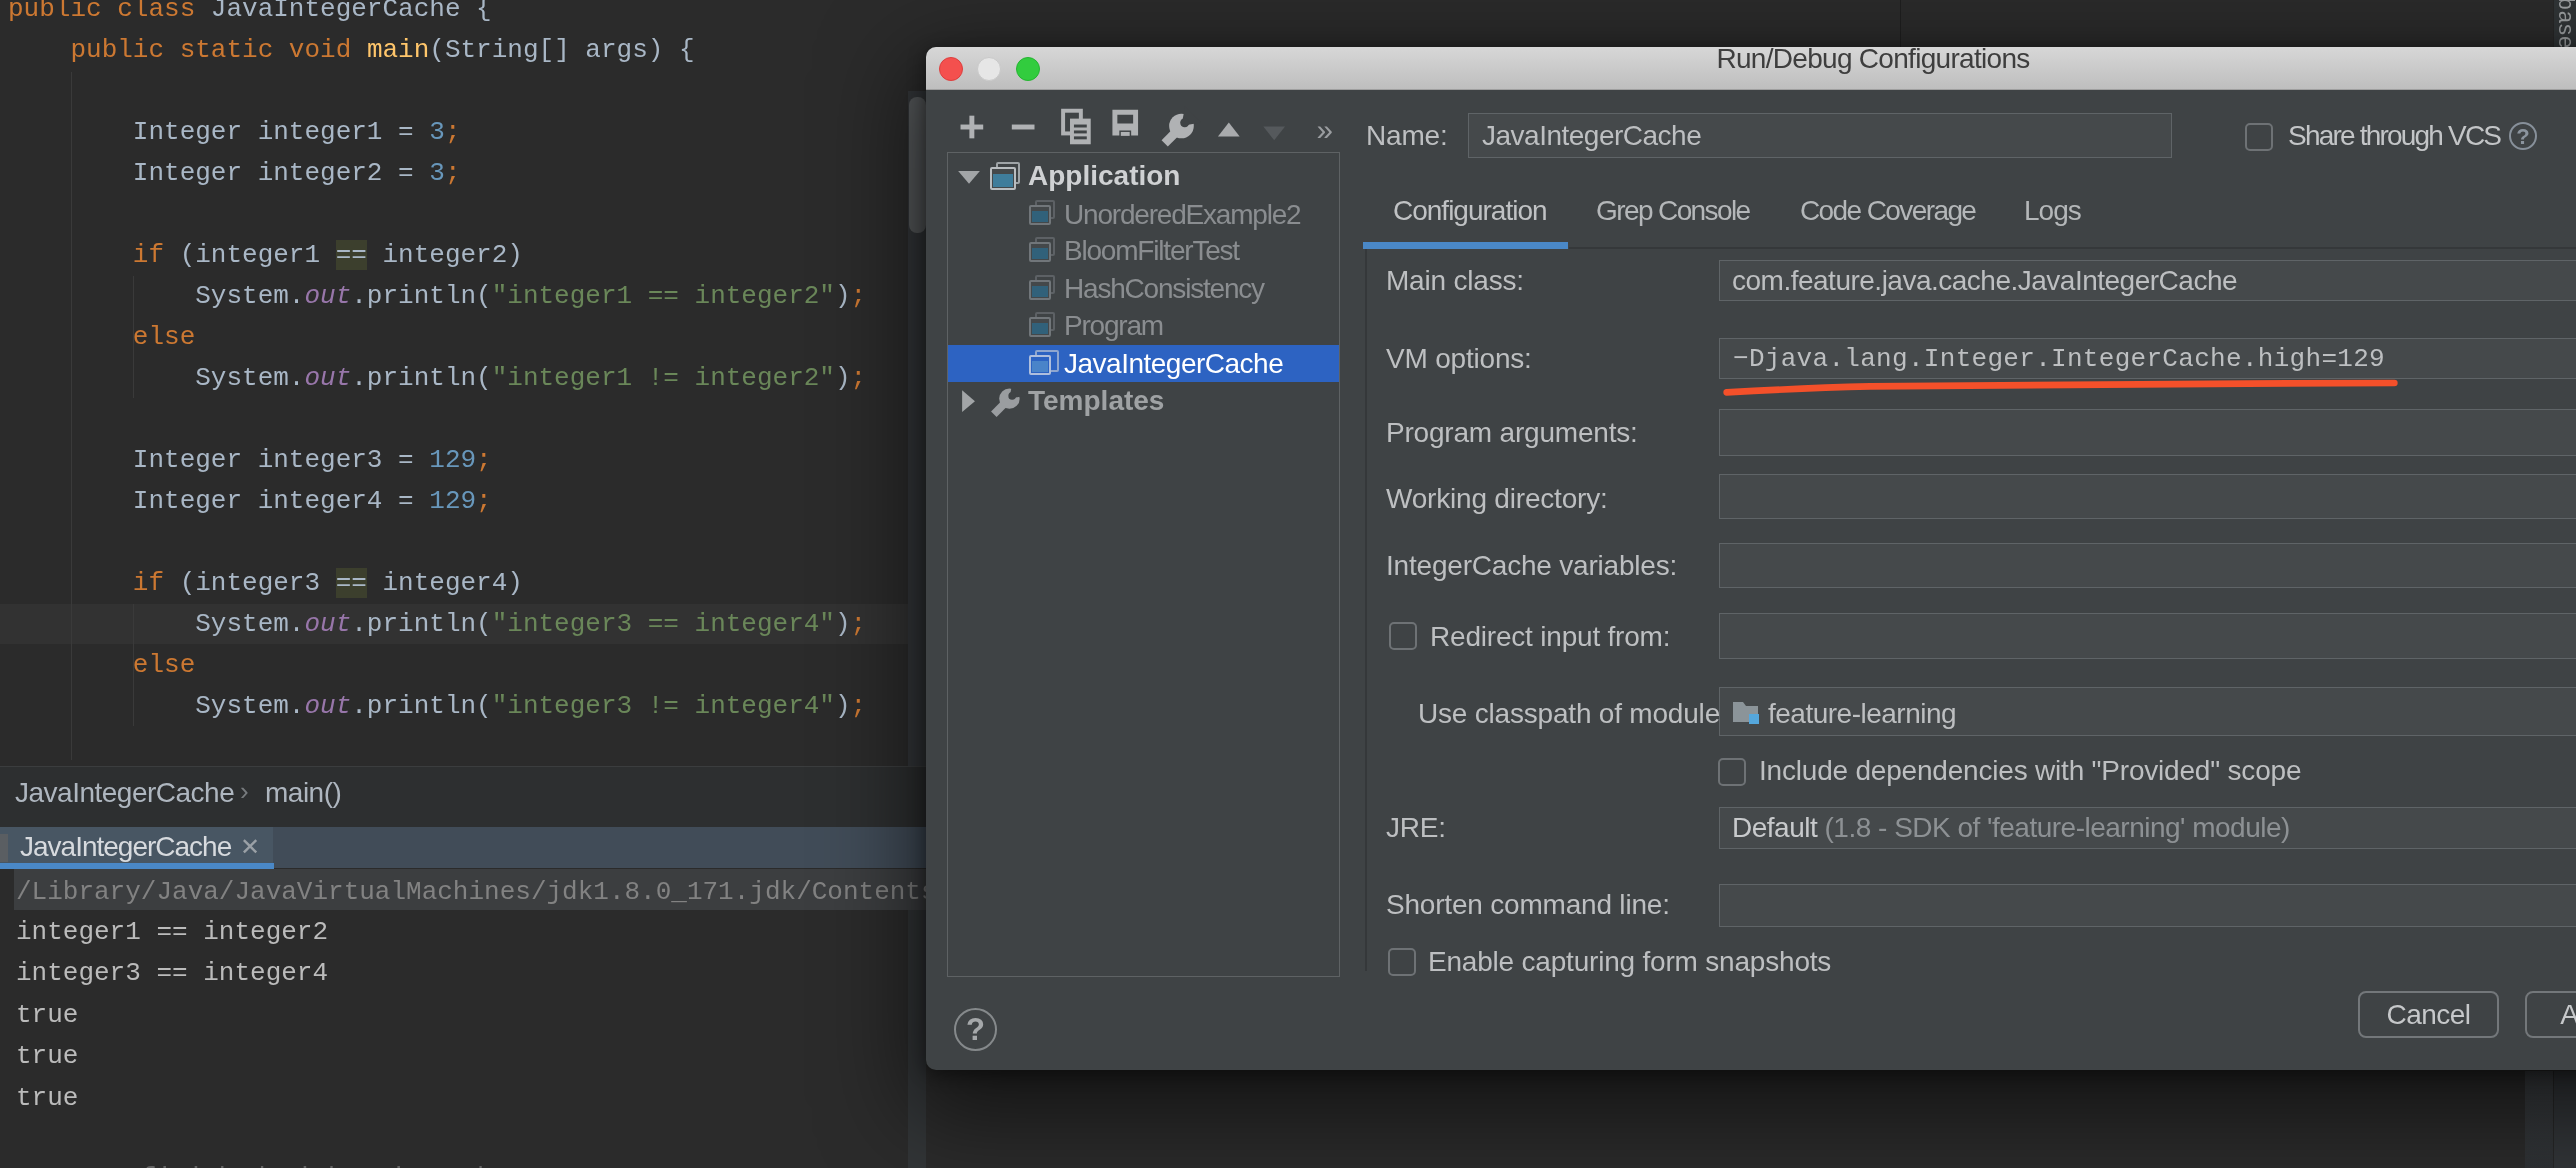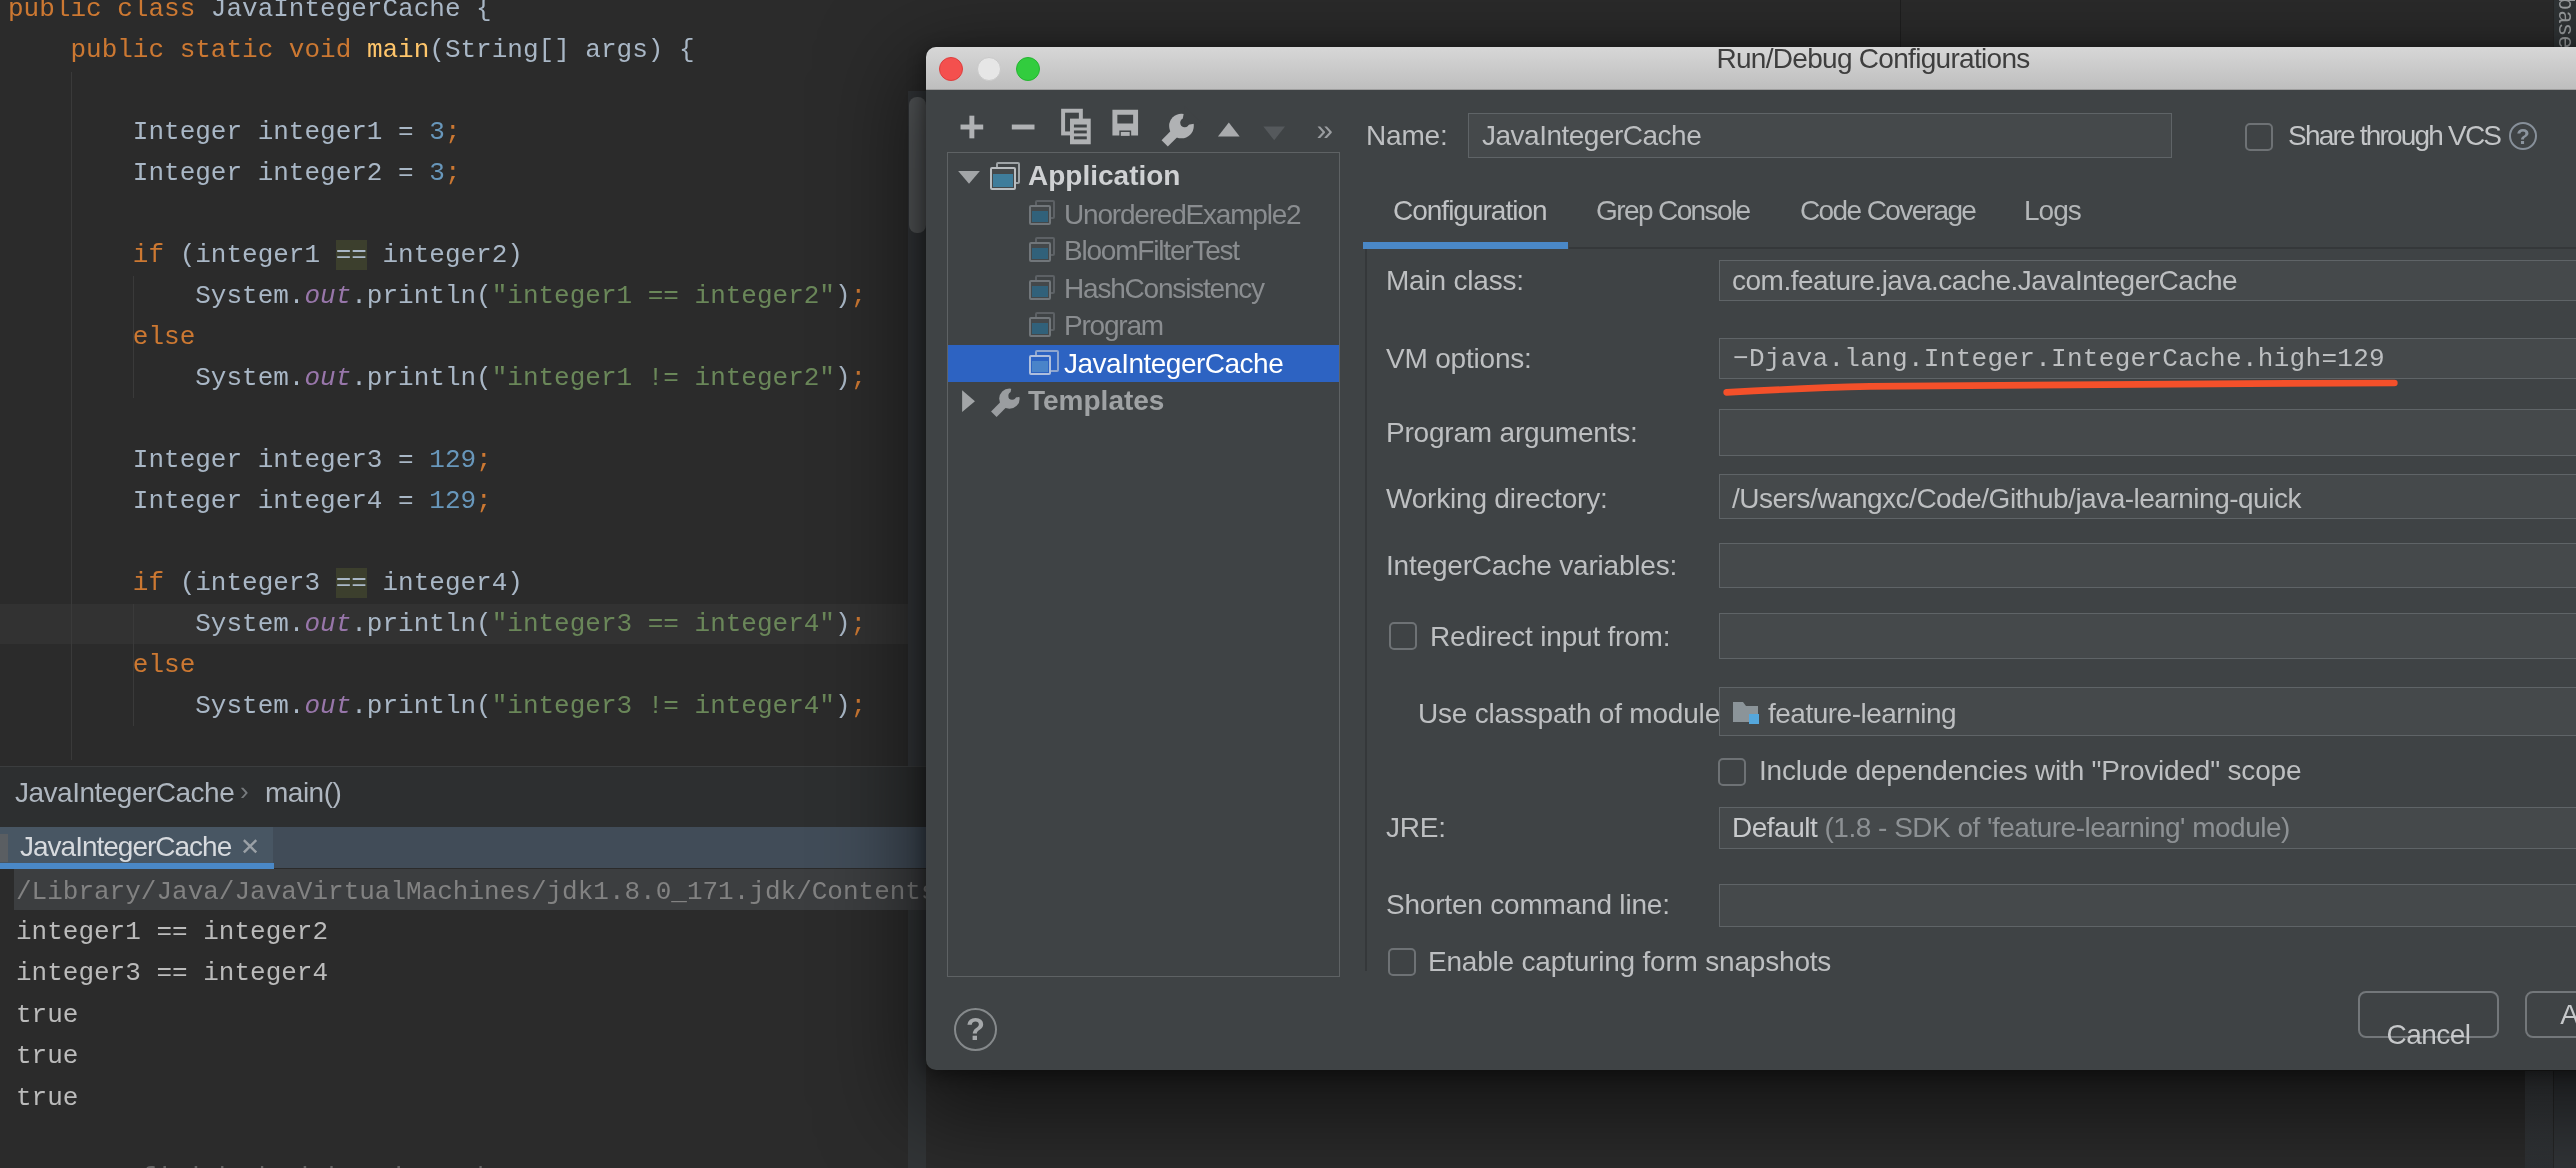--- a/index.html
+++ b/index.html
@@ -228,21 +228,20 @@
 
     <div class="lbl" style="left:460px; top:312px;">VM options:</div>
     <div class="field" style="top:291px; height:41px;"></div>
     <div class="ftxt" style="left:807px; top:312px; font-family:'Liberation Mono',monospace; font-size:26px; letter-spacing:0.3px;">−Djava.lang.Integer.IntegerCache.high=129</div>
 
     <div class="lbl" style="left:460px; top:386px;">Program arguments:</div>
     <div class="field" style="top:362px; height:47px;"></div>
 
     <div class="lbl" style="left:460px; top:452px;">Working directory:</div>
     <div class="field" style="top:427px; height:45px;"></div>
-    <div class="ftxt" style="left:806px; top:452px;">/Users/wangxc/Code/Github/java-learning-quick</div>
 
     <div class="lbl" style="left:460px; top:519px;">IntegerCache variables:</div>
     <div class="field" style="top:496px; height:45px;"></div>
 
     <div class="cb" style="left:463px; top:575px;"></div>
     <div class="lbl" style="left:504px; top:590px;">Redirect input from:</div>
     <div class="field" style="top:566px; height:46px;"></div>
 
     <div class="lbl" style="left:460px; top:667px;margin-left:32px;">Use classpath of module:</div>
     <div class="field" style="top:640px; height:49px;"></div>
@@ -261,21 +260,21 @@
     <div class="ftxt" style="left:806px; top:781px; color:#c8cacc;">Default <span style="color:#8d9194;">(1.8 - SDK of 'feature-learning' module)</span></div>
 
     <div class="lbl" style="left:460px; top:858px;">Shorten command line:</div>
     <div class="field" style="top:837px; height:43px;"></div>
 
     <div class="cb" style="left:462px; top:901px;"></div>
     <div class="lbl" style="left:502px; top:915px;">Enable capturing form snapshots</div>
 
     <div class="abs" style="left:28px; top:961px; width:43px; height:43px; border:2px solid #85898b; border-radius:50%; color:#a5a8aa; font-size:31px; font-weight:bold; text-align:center; line-height:39px;">?</div>
     <div class="abs" style="left:1432px; top:944px; width:141px; height:47px; border:2px solid #73777a; border-radius:8px;">
-      <div style="position:absolute; left:50%; top:50%; transform:translate(-50%,-50%); font-size:28px; letter-spacing:-0.5px; color:#c6c8ca;margin-top:20px;">Cancel</div>
+      <div style="position:absolute; left:50%; top:50%; transform:translate(-50%,-50%); font-size:28px; letter-spacing:-0.5px; color:#c6c8ca;">Cancel</div>
     </div>
     <div class="abs" style="left:1599px; top:944px; width:138px; height:47px; border:2px solid #73777a; border-radius:8px;">
       <div style="position:absolute; left:50%; top:50%; transform:translate(-50%,-50%); font-size:28px; letter-spacing:-0.5px; color:#c6c8ca;">Apply</div>
     </div>
 
     <svg class="abs" style="left:785px; top:308px;" width="701" height="54" viewBox="0 0 710 55">
       <path d="M 14 38 C 60 35.5, 100 33.5, 160 32 C 260 30.5, 500 29.2, 694 28.5" fill="none" stroke="#f4502a" stroke-width="6.8" stroke-linecap="round"></path>
     </svg>
   </div>
 </div>

